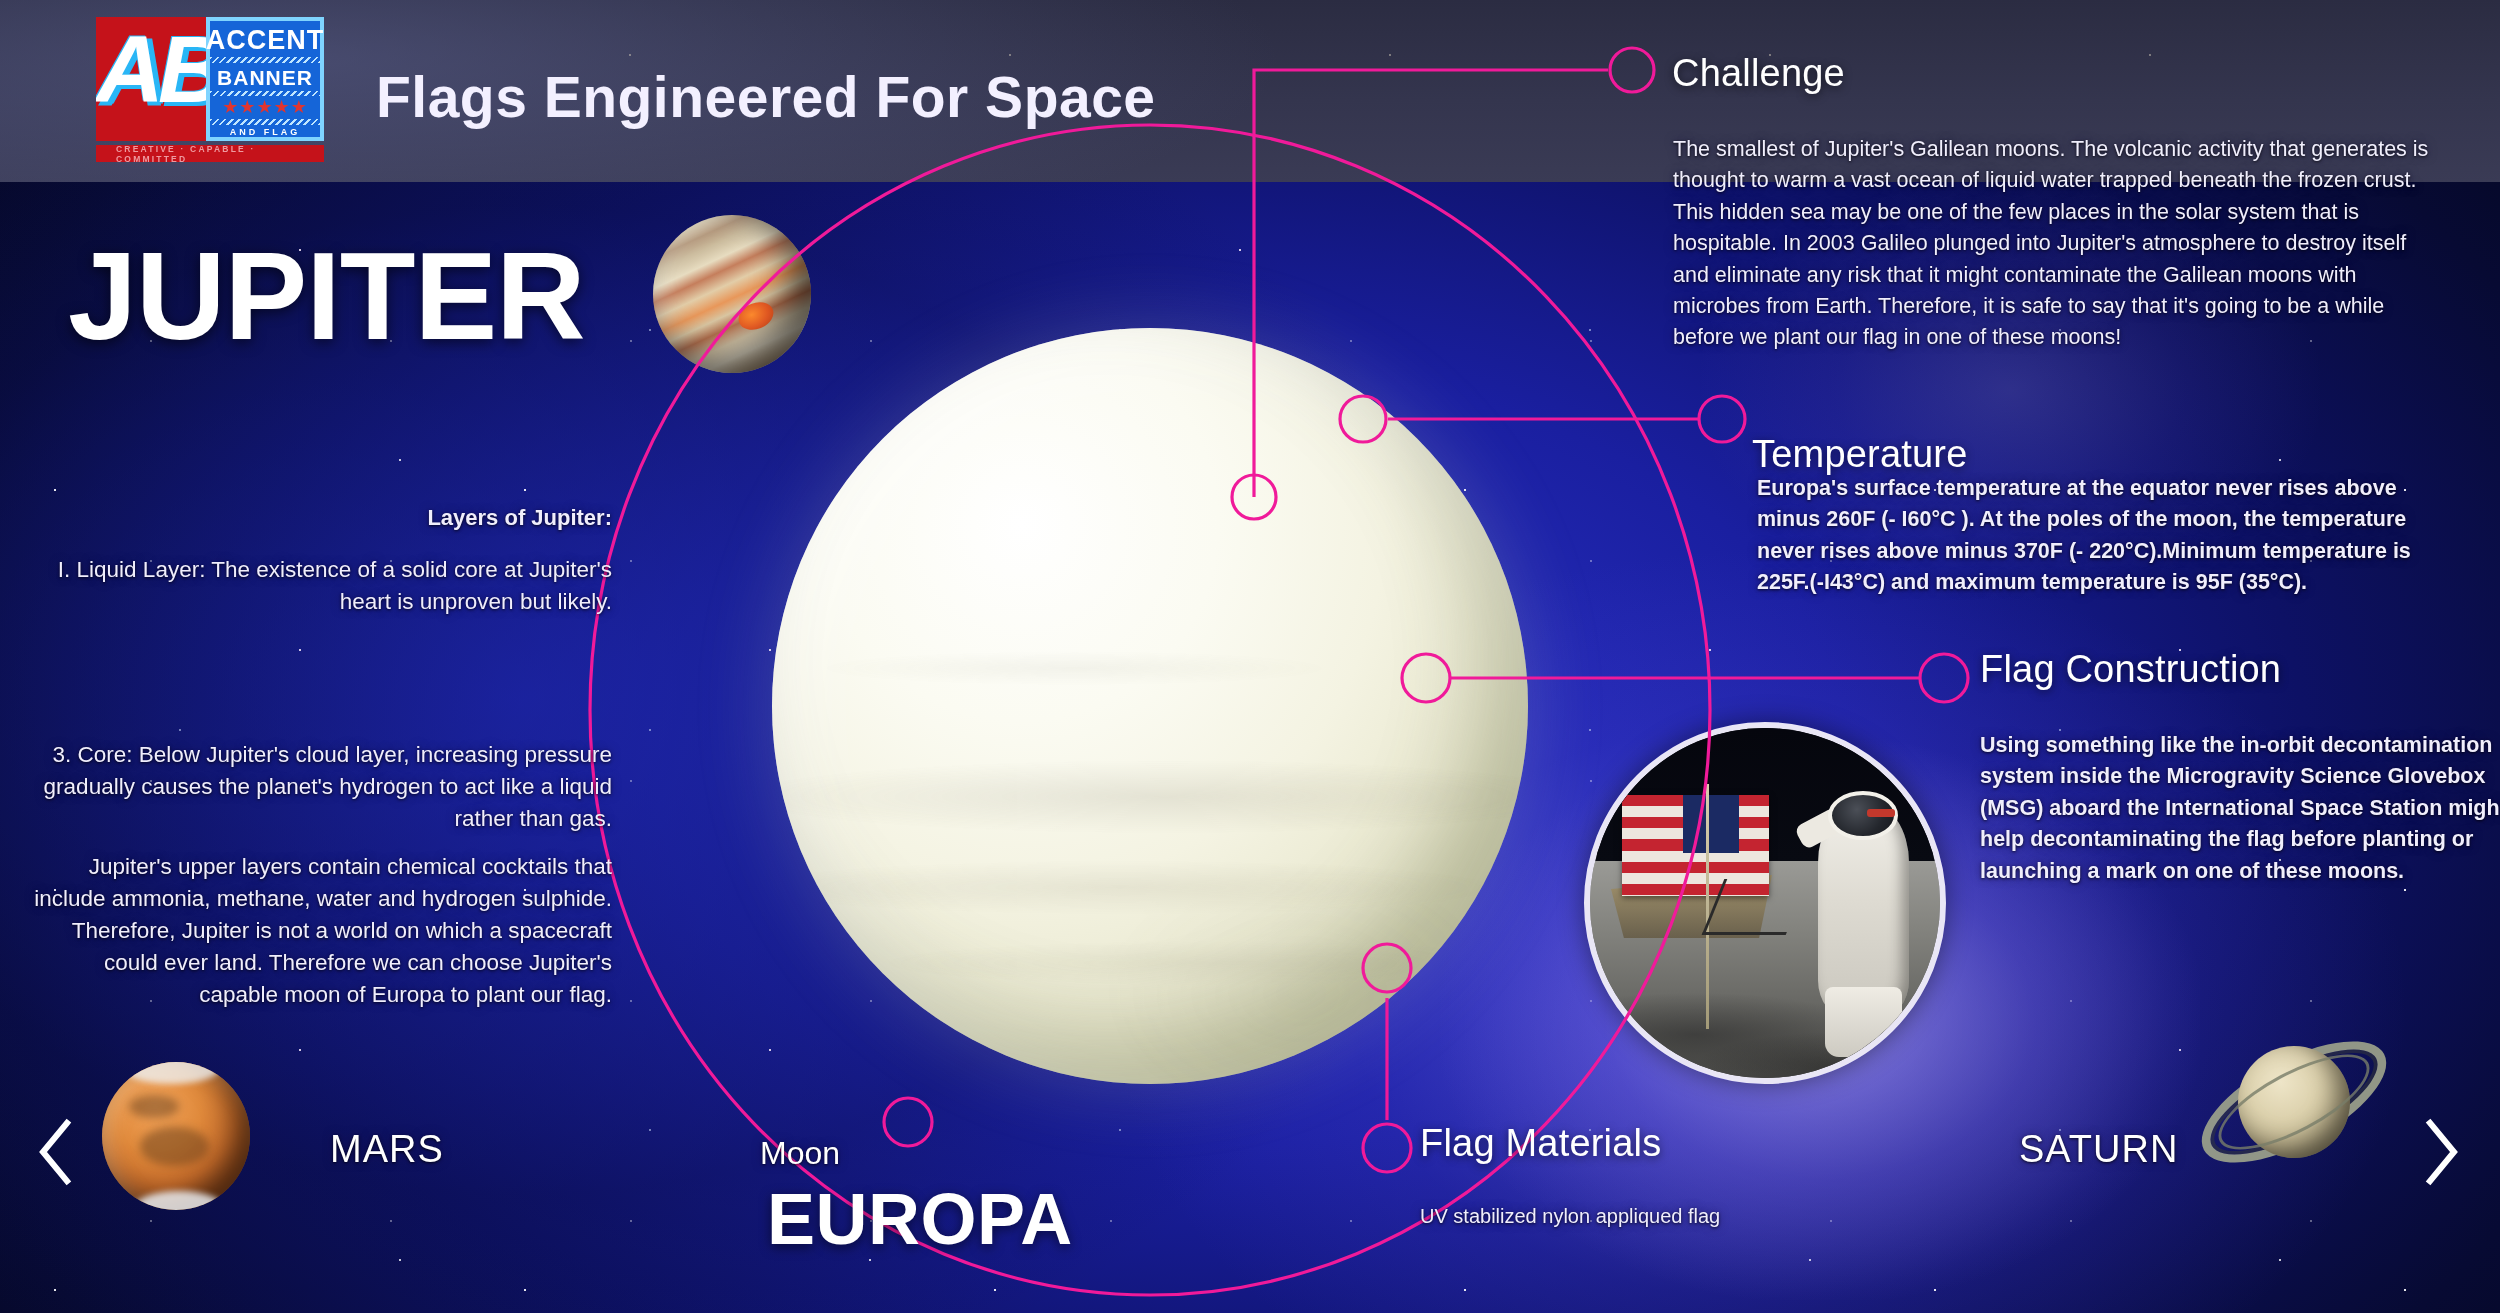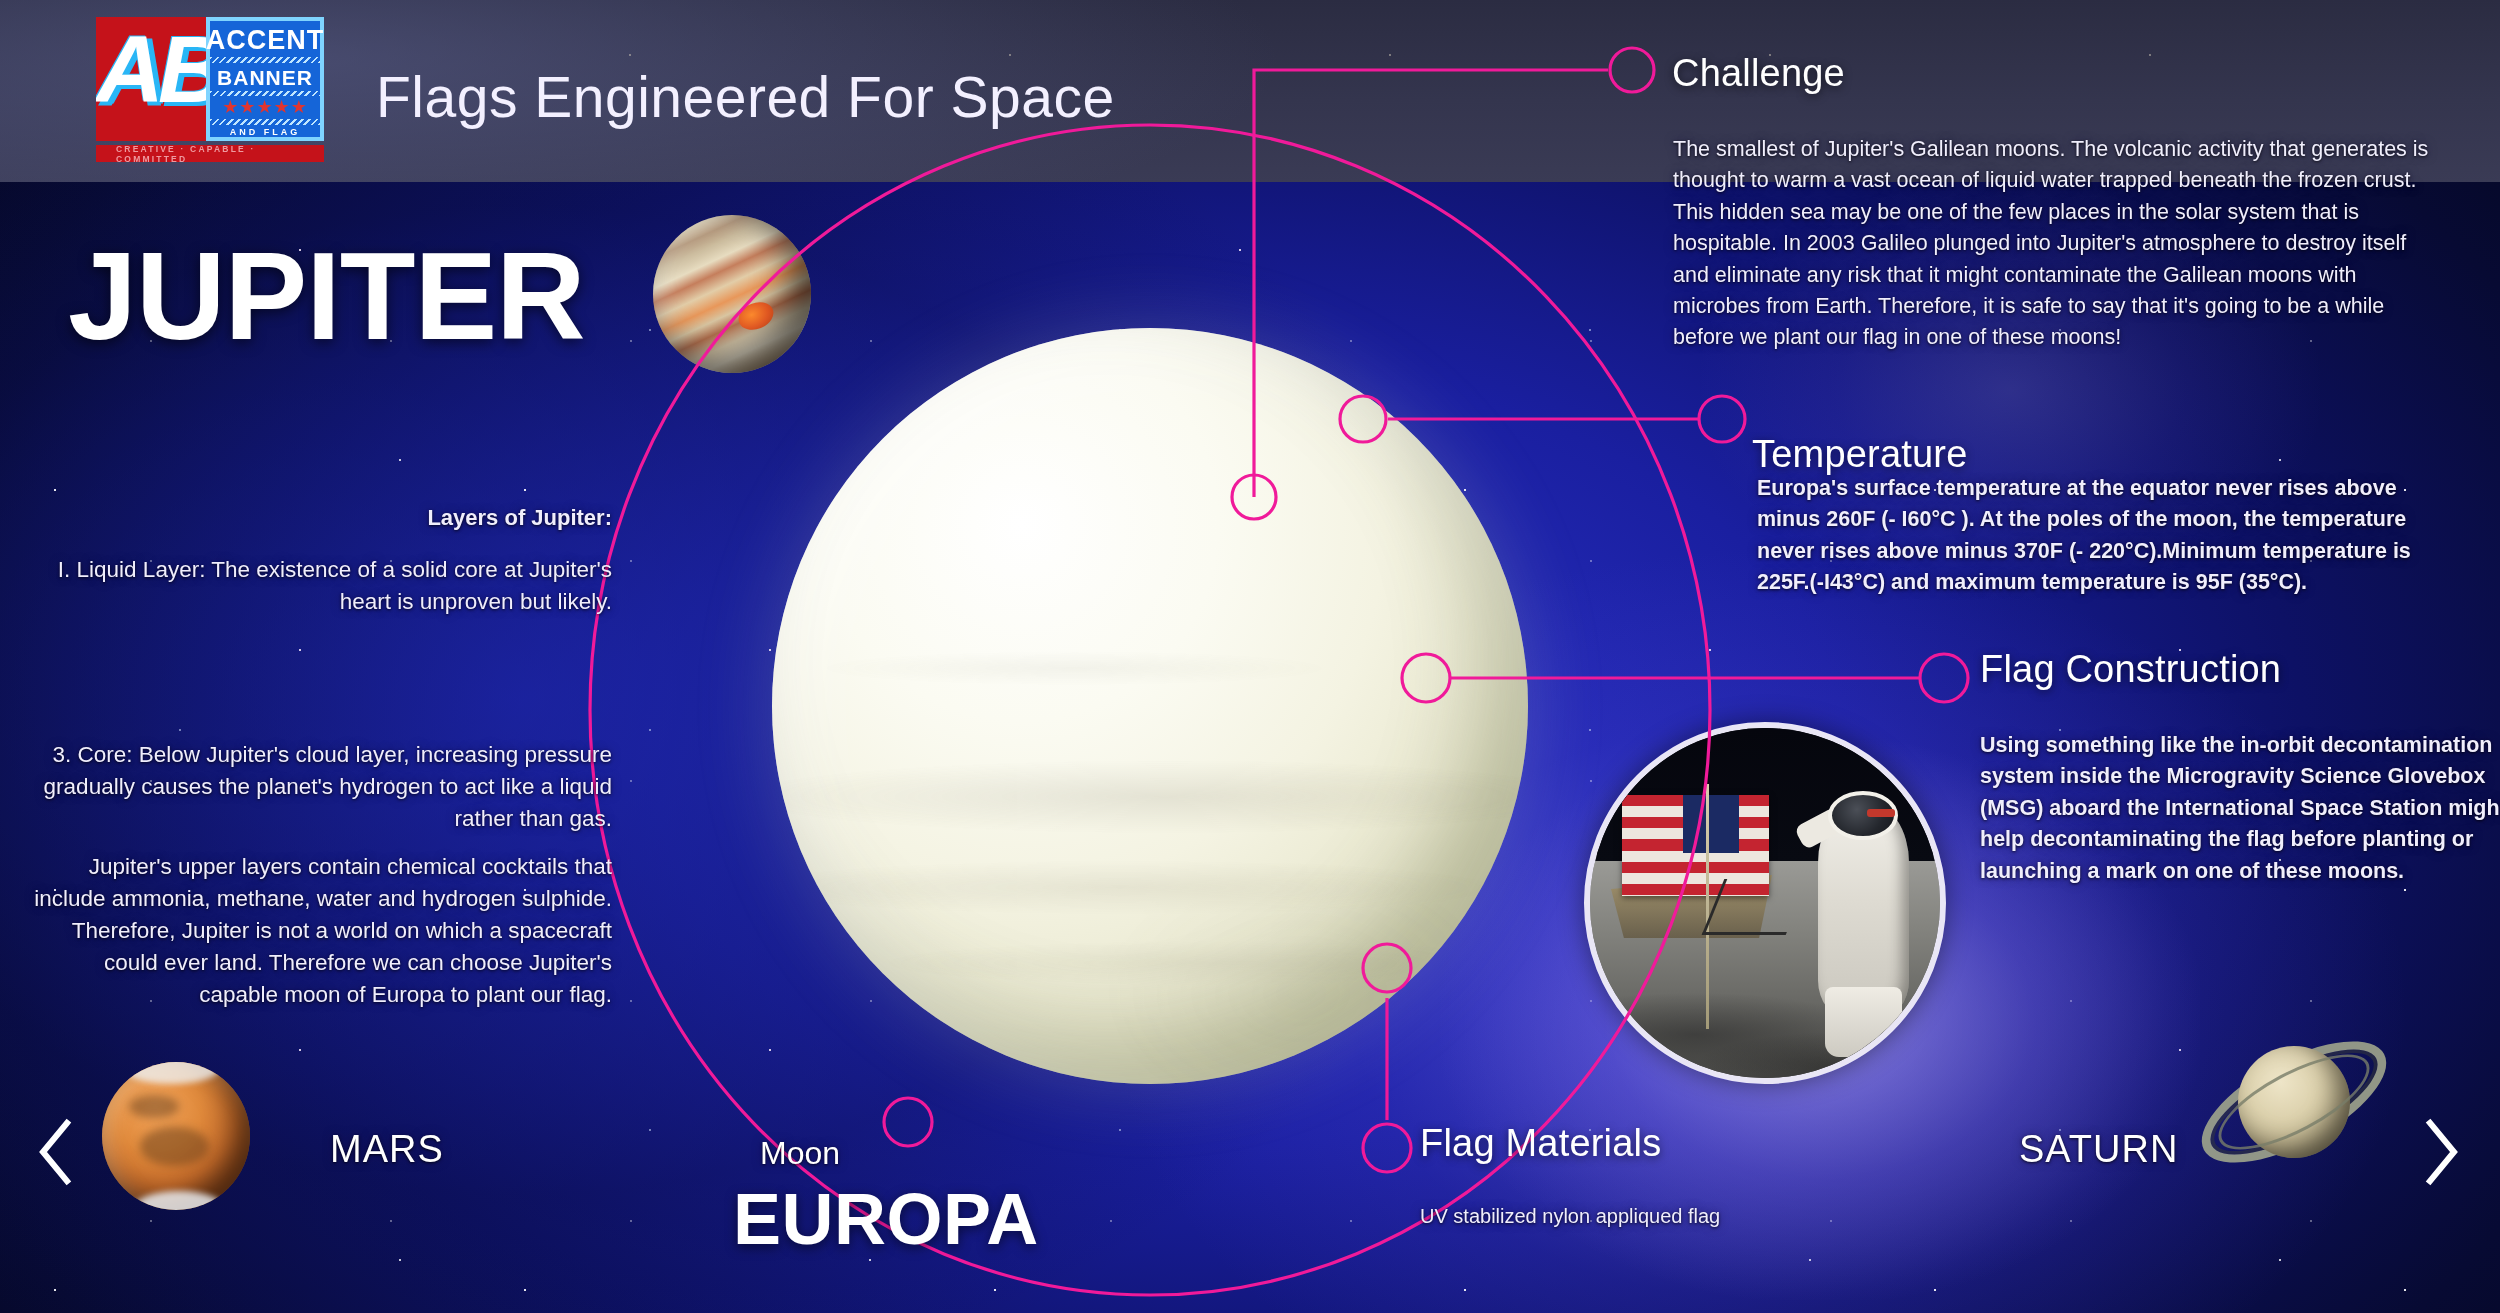--- a/index.html
+++ b/index.html
@@ -101,21 +101,21 @@
     background:repeating-linear-gradient(135deg,#bfe6ff 0 2px, transparent 2px 5px); }
   .stars5 { color:#e0352f; font-size:18px; letter-spacing:1px; margin-top:2px; line-height:1; }
   .logo-tag {
     margin-top:4px; height:17px; background:#c5121a; color:#ef9aa0;
     font-size:8.5px; letter-spacing:2.2px; font-weight:bold;
     display:flex; align-items:center; justify-content:center;padding-left:20px;
   }
 
   #page-title {
     position:absolute; left:376px; top:64px;
-    font-size:57px; font-weight:normal; color:#f3f0ff;
+    font-size:57px; font-weight:bold; color:#f3f0ff;
     letter-spacing:.5px; white-space:nowrap;
   }
 
   
   #europa {
     position:absolute; left:772px; top:328px; width:756px; height:756px;
     border-radius:50%; z-index:3;
     background:
       radial-gradient(circle at 33% 26%, #ffffff 0%, #fbfbf2 26%, #f4f3e2 48%, #e9e8cf 66%, #dcdcbb 80%, #c9caa6 92%, #b6b894 100%);
     box-shadow:inset -42px -46px 86px rgba(90,95,60,.30), inset 26px 22px 70px rgba(255,255,255,.55),
@@ -256,21 +256,21 @@
   #challenge-h { left:1672px; top:52px; }
   #challenge-p { left:1673px; top:134px; width:770px; font-size:21.5px; line-height:1.46; }
 
   #temperature-h { left:1752px; top:394px;margin-top:39px; }
   #temperature-p { left:1757px; top:473px; width:700px; font-size:21.5px; line-height:1.46; font-weight:bold; }
 
   #flagcon-h { left:1980px; top:648px; }
   #flagcon-p { left:1980px; top:730px; width:530px; font-size:21.5px; line-height:1.46; font-weight:bold; }
 
   #moon-label { left:760px; top:1135px; font-size:32px; color:#fff; }
-  #europa-word { left:733px; top:1178px; font-size:72px; font-weight:bold; color:#ffffff;
+  #europa-word { left:767px; top:1178px; font-size:72px; font-weight:bold; color:#ffffff;
     letter-spacing:.5px; text-shadow:0 3px 12px rgba(0,0,0,.55); }
 
   #flagmat-h { left:1420px; top:1122px; font-size:38px; color:#fff; }
   #flagmat-p { left:1420px; top:1205px; font-size:20px; }
 
   #mars-label { left:330px; top:1128px; font-size:38px; color:#fff; letter-spacing:1px; }
   #saturn-label { left:2019px; top:1128px; font-size:38px; color:#fff; letter-spacing:1px; }
 
   .navarrow { position:absolute; z-index:9; width:46px; height:70px; cursor:pointer; }
   #nav-prev { left:33px; top:1117px; }

